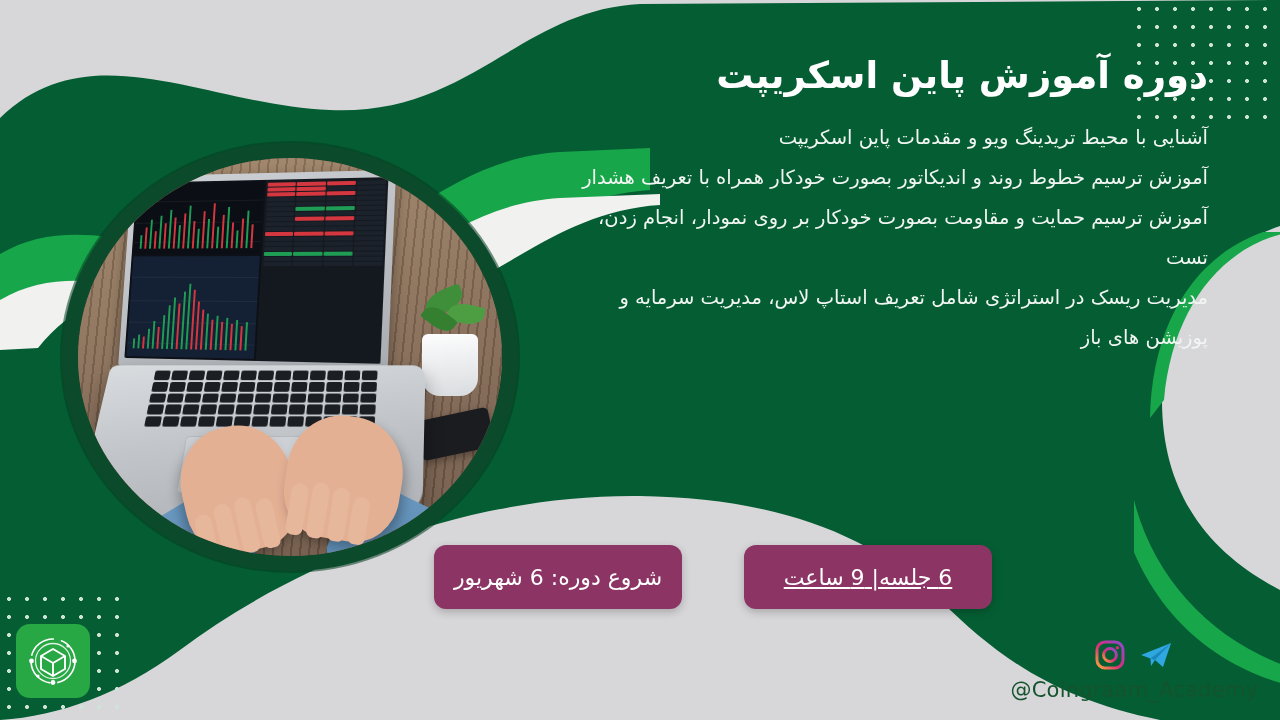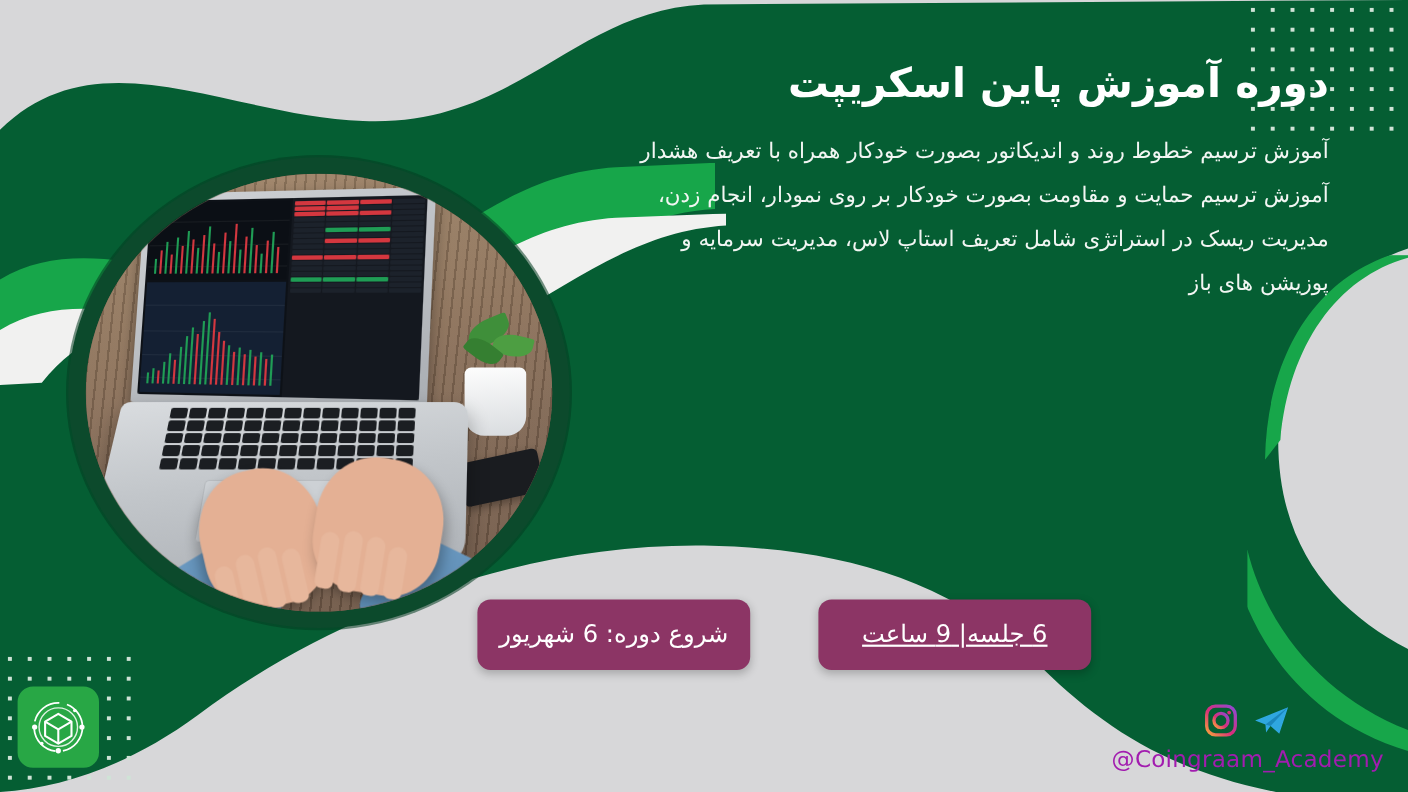--- a/index.html
+++ b/index.html
@@ -164,21 +164,21 @@
   .cert-icon{position:relative;width:56px;height:48px;}
   .cert-paper{position:absolute;left:0;top:0;width:52px;height:45px;background:#2270c8;border-radius:2px;}
   .cert-line{position:absolute;background:#fff;border-radius:2px;height:5px;}
   .cert-medal{position:absolute;right:3px;bottom:3px;width:21px;height:21px;border-radius:50%;
     background:radial-gradient(circle at 36% 32%,#ffe04e,#e8ae09);box-shadow:0 0 0 2px #c9920a inset;}
   .cert-ribbon{position:absolute;right:9px;bottom:-7px;width:9px;height:13px;background:#cf2a25;
     clip-path:polygon(0 0,100% 0,100% 100%,50% 72%,0 100%);}
 
   .social{position:absolute;right:22px;bottom:18px;text-align:center;}
   .social-icons{display:flex;gap:14px;justify-content:center;align-items:center;margin-bottom:4px;}
-  .handle{color:#a21caf;font-size:21px;letter-spacing:.2px;direction:ltr;text-align:right;}
+  .handle{color:#14532d;font-size:21px;letter-spacing:.2px;direction:ltr;text-align:right;}
 
   
   .logo{
     position:absolute;left:16px;bottom:22px;width:74px;height:74px;border-radius:14px;
     background:#28a745;display:flex;align-items:center;justify-content:center;
   }
 </style>
 </head>
 <body>
 
@@ -456,22 +456,24 @@
       <span class="finger" style="left:8px;height:52px;"></span>
       <span class="finger" style="left:29px;height:56px;"></span>
       <span class="finger" style="left:50px;height:54px;"></span>
       <span class="finger" style="left:71px;height:48px;"></span>
     </div>
   </div>
 
   <div class="title">دوره آموزش پاین اسکریپت</div>
 
   <div class="bullets">
+    <p>آشنایی با محیط تریدینگ ویو و مقدمات پاین اسکریپت</p>
     <p>آموزش ترسیم خطوط روند و اندیکاتور بصورت خودکار همراه با تعریف هشدار</p>
     <p>آموزش ترسیم حمایت و مقاومت بصورت خودکار بر روی نمودار، انجام زدن،</p>
+    <p>تست</p>
     <p>مدیریت ریسک در استراتژی شامل تعریف استاپ لاس، مدیریت سرمایه و</p>
     <p>پوزیشن های باز</p>
   </div>
 
   <div class="badge badge-sessions">6 جلسه| 9  ساعت</div>
   <div class="badge badge-start">شروع دوره: 6 شهریور</div>
 
 
   <div class="social">
     <div class="social-icons">

